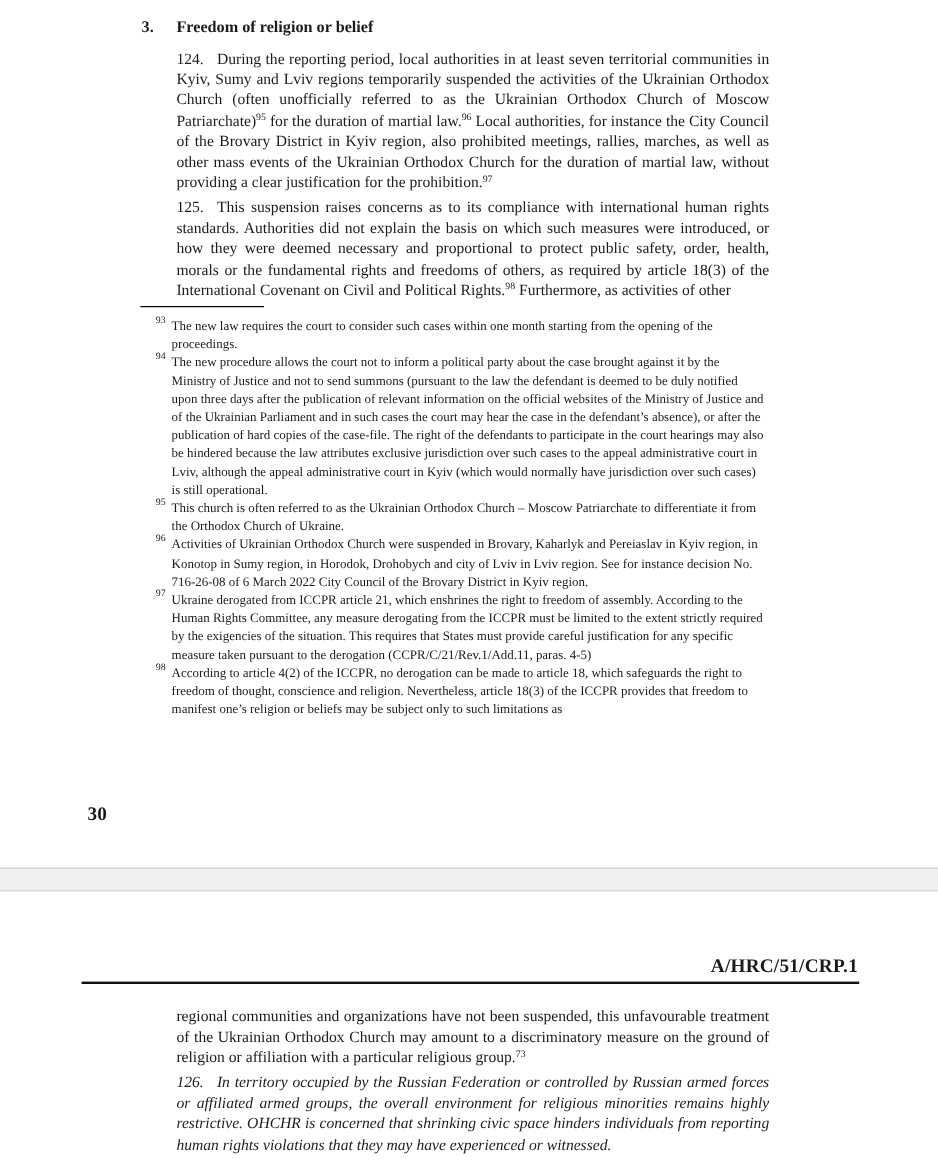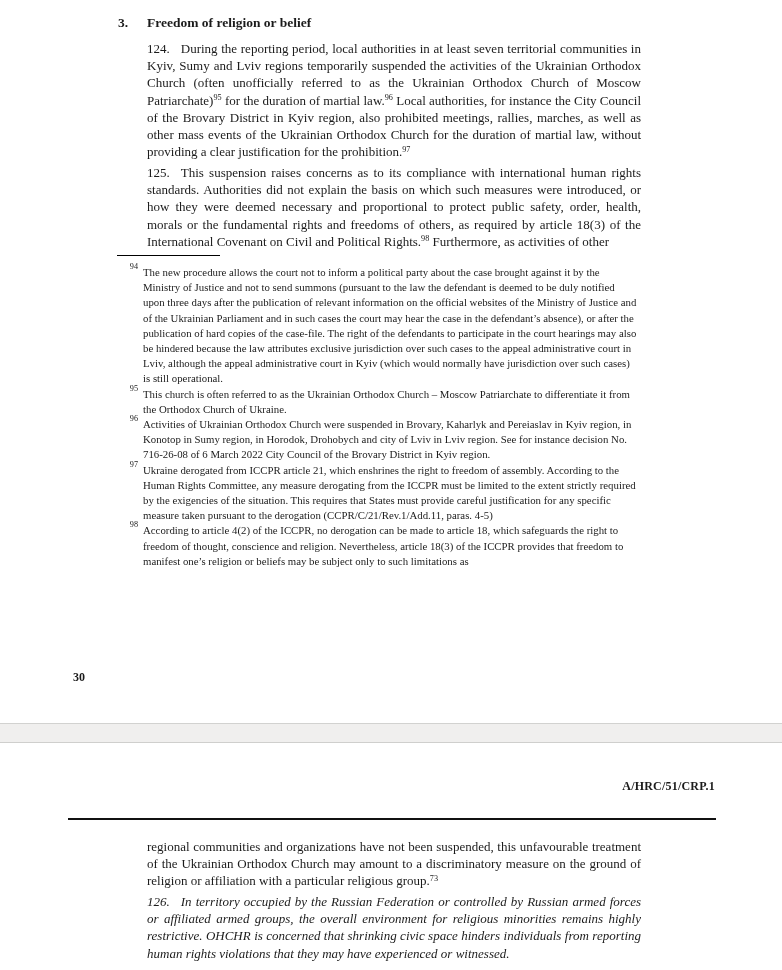--- a/index.html
+++ b/index.html
@@ -29,24 +29,24 @@
   .fn-sep{position:absolute;top:255px;left:117px;width:103px;border-top:1.2px solid #000;}
   .footnotes{position:absolute;top:265px;left:122px;width:516px;}
   .fn{display:flex;align-items:flex-start;}
   .fn-marker{
     flex:0 0 16px;text-align:right;padding-right:5px;
     position:relative;top:2px;
   }
   .fn-text{
     flex:1;font-size:10.8px;line-height:15.2px;text-align:left;
   }
-  .page-num{position:absolute;top:670px;left:73px;font-weight:bold;font-size:12px;}
+  .page-num{position:absolute;top:670px;left:73px;font-weight:bold;font-size:16px;}
   .doc-symbol{
-    position:absolute;top:36px;right:67px;
-    font-weight:bold;font-size:12px;letter-spacing:0.2px;
+    position:absolute;top:54px;right:67px;
+    font-weight:bold;font-size:16px;letter-spacing:0.2px;
   }
   .header-rule{position:absolute;top:75px;left:68px;width:648px;border-top:2px solid #111;}
   .cont{top:95px;}
   .para126{top:150px;font-style:italic;}
 </style>
 </head>
 <body>
 
 <div class="screen">
 
@@ -56,20 +56,24 @@
       <span class="h-num">3.</span><span class="h-title">Freedom of religion or belief</span>
     </div>
 
     <p class="body para124"><span class="pnum">124.</span><span>During the reporting period, local authorities in at least seven territorial communities in Kyiv, Sumy and Lviv regions temporarily suspended the activities of the Ukrainian Orthodox Church (often unofficially referred to as the Ukrainian Orthodox Church of Moscow Patriarchate)</span><sup>95</sup><span> for the duration of martial law.</span><sup>96</sup><span> Local authorities, for instance the City Council of the Brovary District in Kyiv region, also prohibited meetings, rallies, marches, as well as other mass events of the Ukrainian Orthodox Church for the duration of martial law, without providing a clear justification for the prohibition.</span><sup>97</sup></p>
 
     <p class="body para125"><span class="pnum">125.</span><span>This suspension raises concerns as to its compliance with international human rights standards. Authorities did not explain the basis on which such measures were introduced, or how they were deemed necessary and proportional to protect public safety, order, health, morals or the fundamental rights and freedoms of others, as required by article 18(3) of the International Covenant on Civil and Political Rights.</span><sup>98</sup><span> Furthermore, as activities of other</span></p>
 
     <div class="fn-sep"></div>
 
     <div class="footnotes">
+      <div class="fn">
+        <span class="fn-marker">93</span>
+        <span class="fn-text">The new law requires the court to consider such cases within one month starting from the opening of the proceedings.</span>
+      </div>
       <div class="fn">
         <span class="fn-marker">94</span>
         <span class="fn-text">The new procedure allows the court not to inform a political party about the case brought against it by the Ministry of Justice and not to send summons (pursuant to the law the defendant is deemed to be duly notified upon three days after the publication of relevant information on the official websites of the Ministry of Justice and of the Ukrainian Parliament and in such cases the court may hear the case in the defendant’s absence), or after the publication of hard copies of the case-file. The right of the defendants to participate in the court hearings may also be hindered because the law attributes exclusive jurisdiction over such cases to the appeal administrative court in Lviv, although the appeal administrative court in Kyiv (which would normally have jurisdiction over such cases) is still operational.</span>
       </div>
       <div class="fn">
         <span class="fn-marker">95</span>
         <span class="fn-text">This church is often referred to as the Ukrainian Orthodox Church – Moscow Patriarchate to differentiate it from the Orthodox Church of Ukraine.</span>
       </div>
       <div class="fn">
         <span class="fn-marker">96</span>

